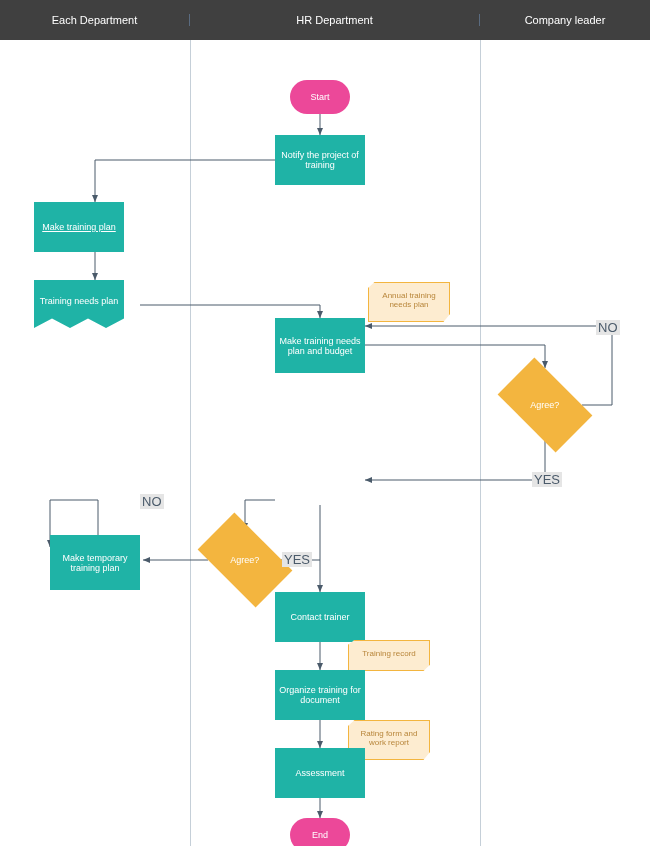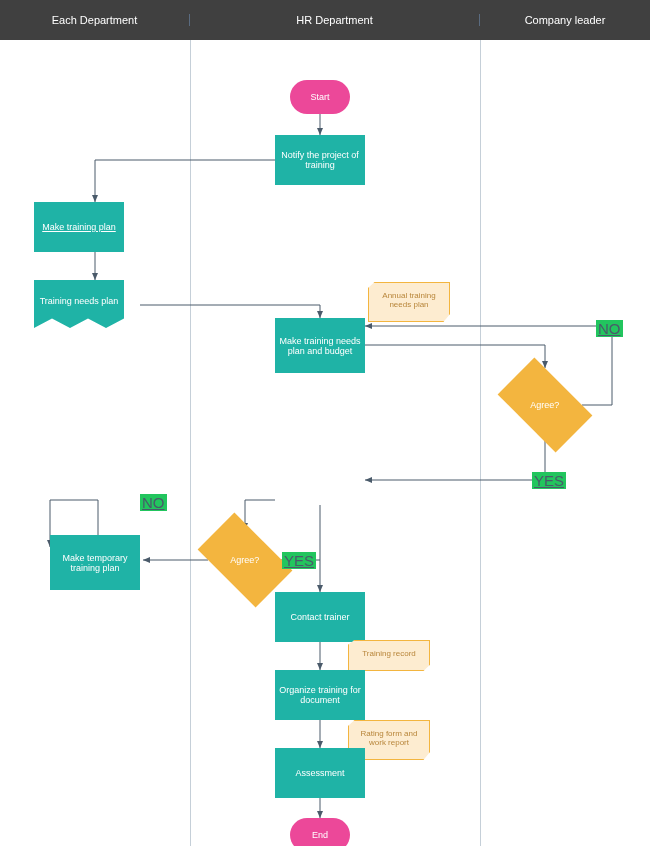--- a/index.html
+++ b/index.html
@@ -100,25 +100,24 @@
     clip-path: polygon(0 15%, 8% 0, 100% 0, 100% 80%, 92% 100%, 0 100%);
   }
   svg.arrows {
     position: absolute;
     left: 0; top: 0;
     width: 650px; height: 806px;
     pointer-events: none;
   }
   .edge-label {
     position: absolute;
-    font-size: 15px;
+    font-size: 13px;
     color: #4a5a6a;
-    background: #22c55e;
+    background: #e5e5e5;
     padding: 0 2px;
-    text-decoration: underline;
   }
 </style>
 </head>
 <body>
 
 <div class="header">
   <div class="lane1-h">Each Department</div>
   <div class="lane2-h">HR Department</div>
   <div class="lane3-h">Company leader</div>
 </div>

